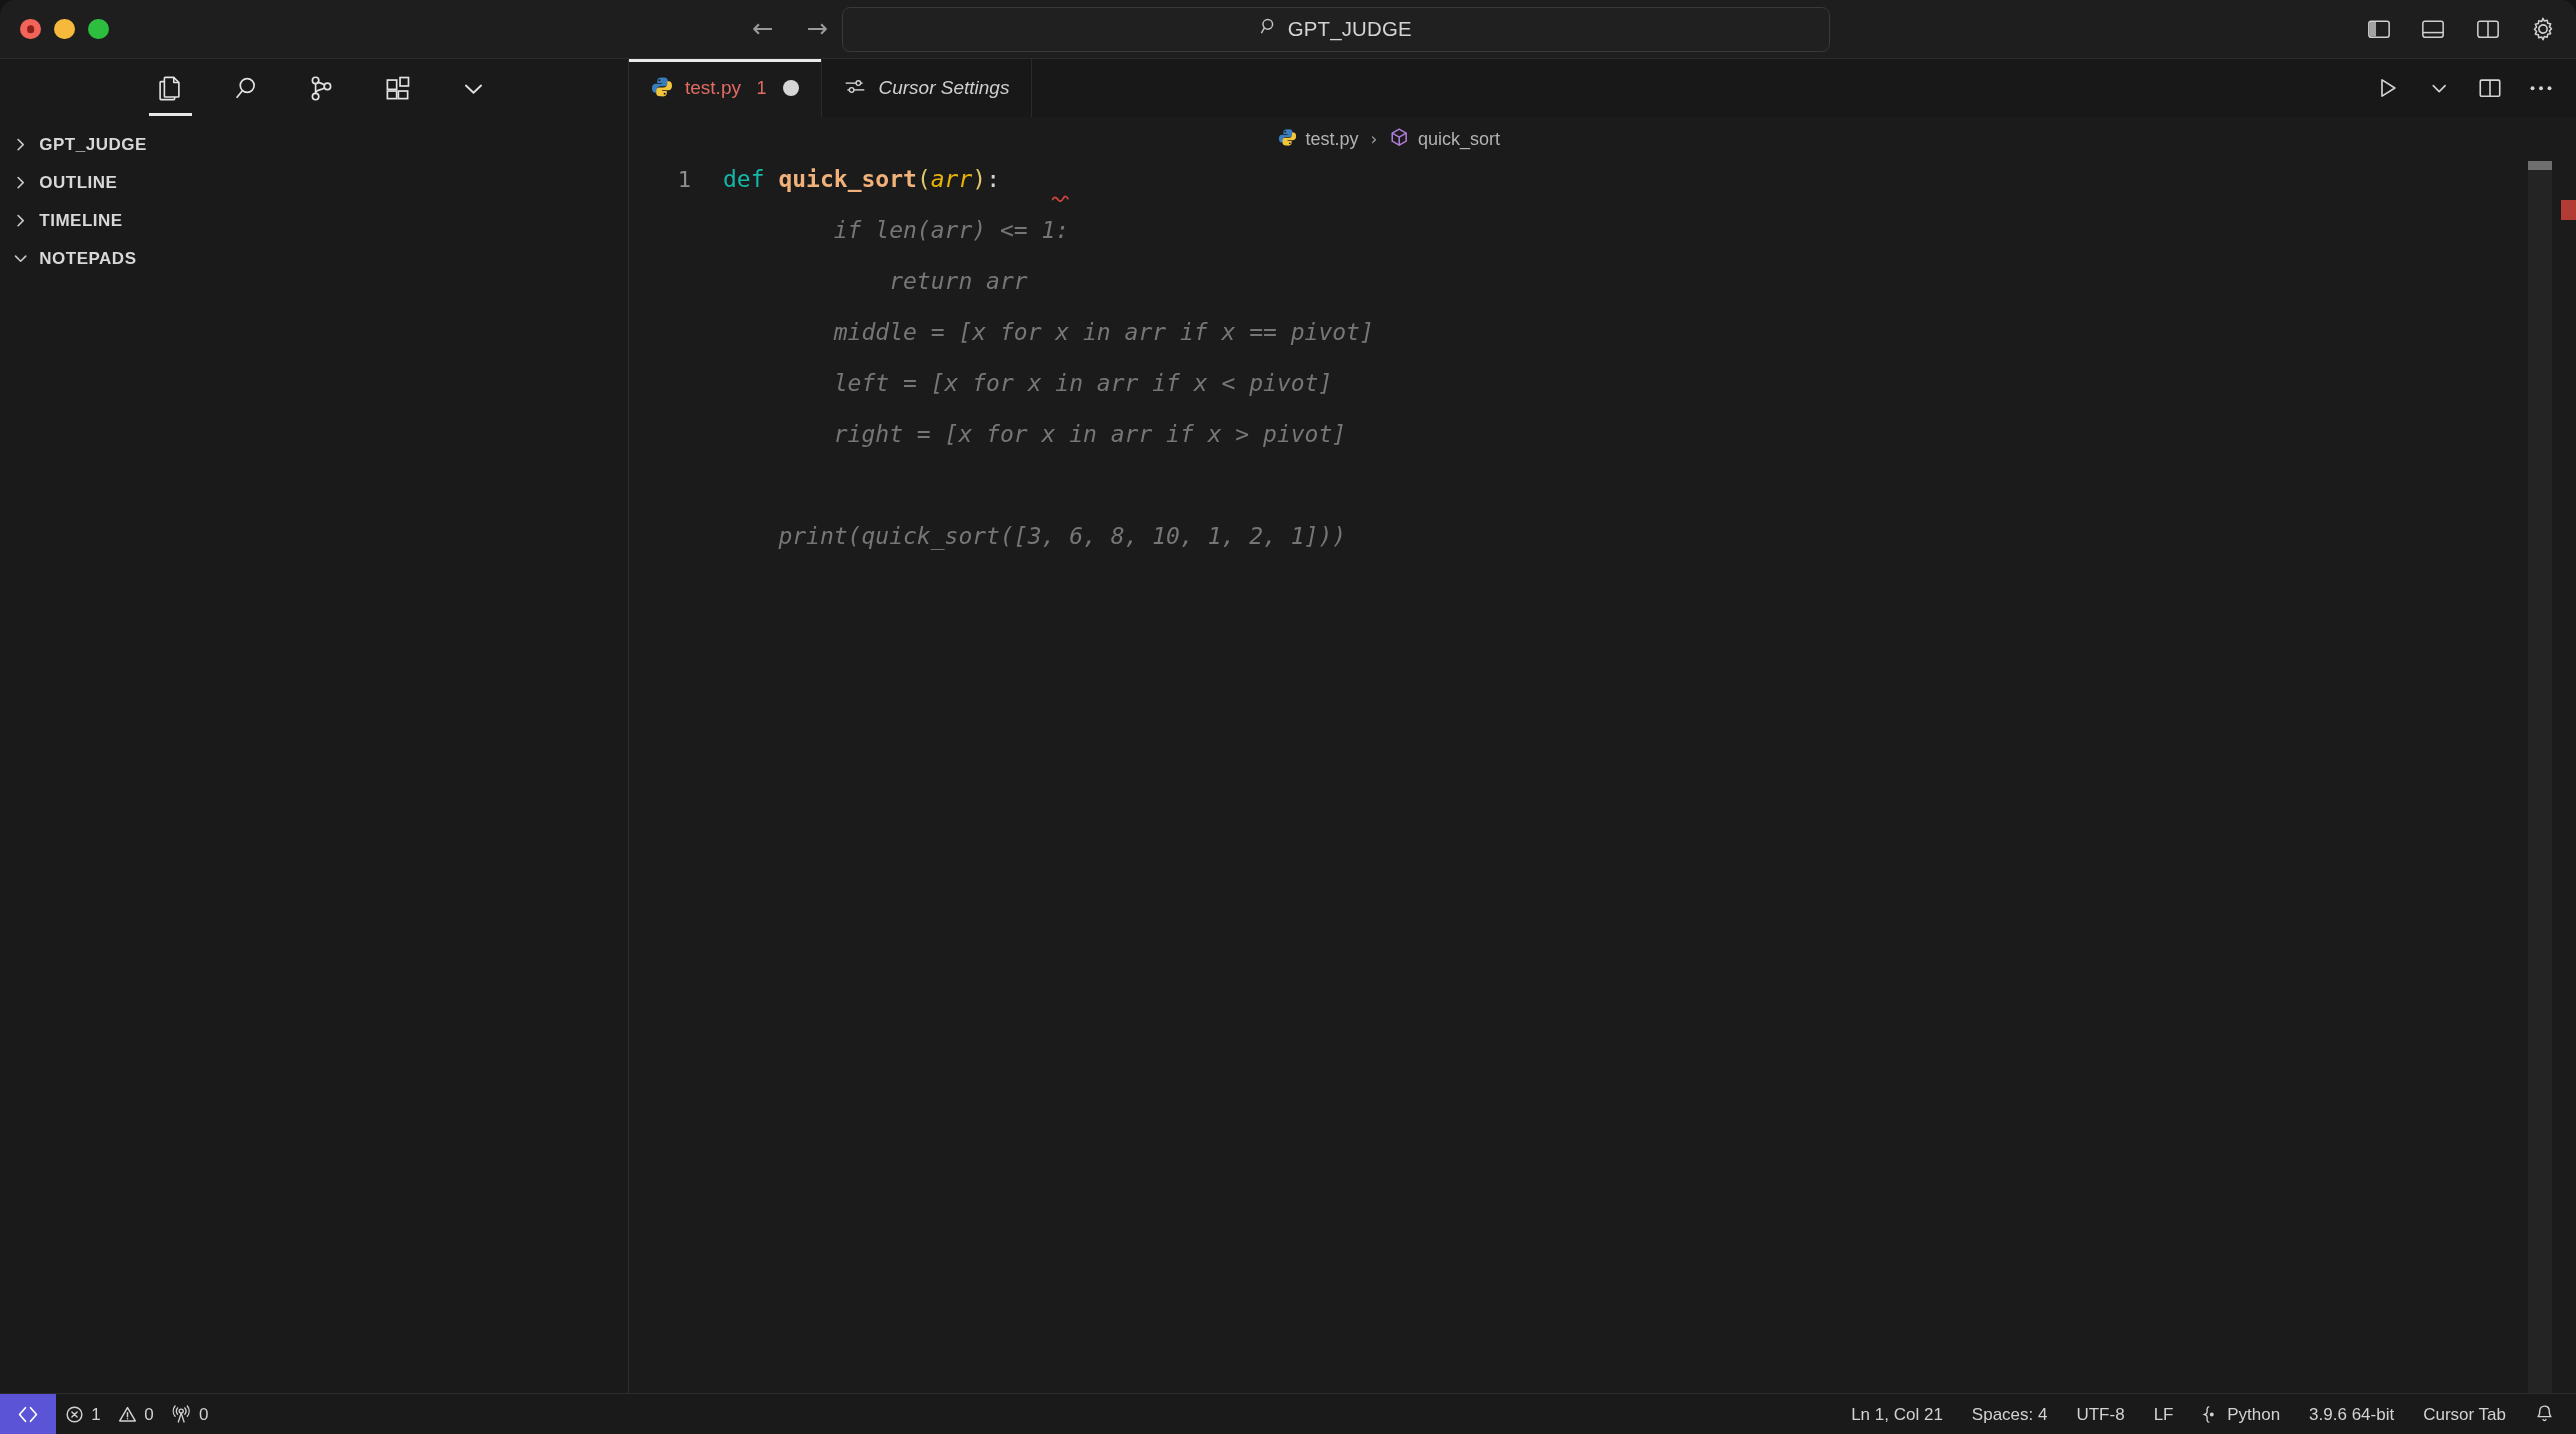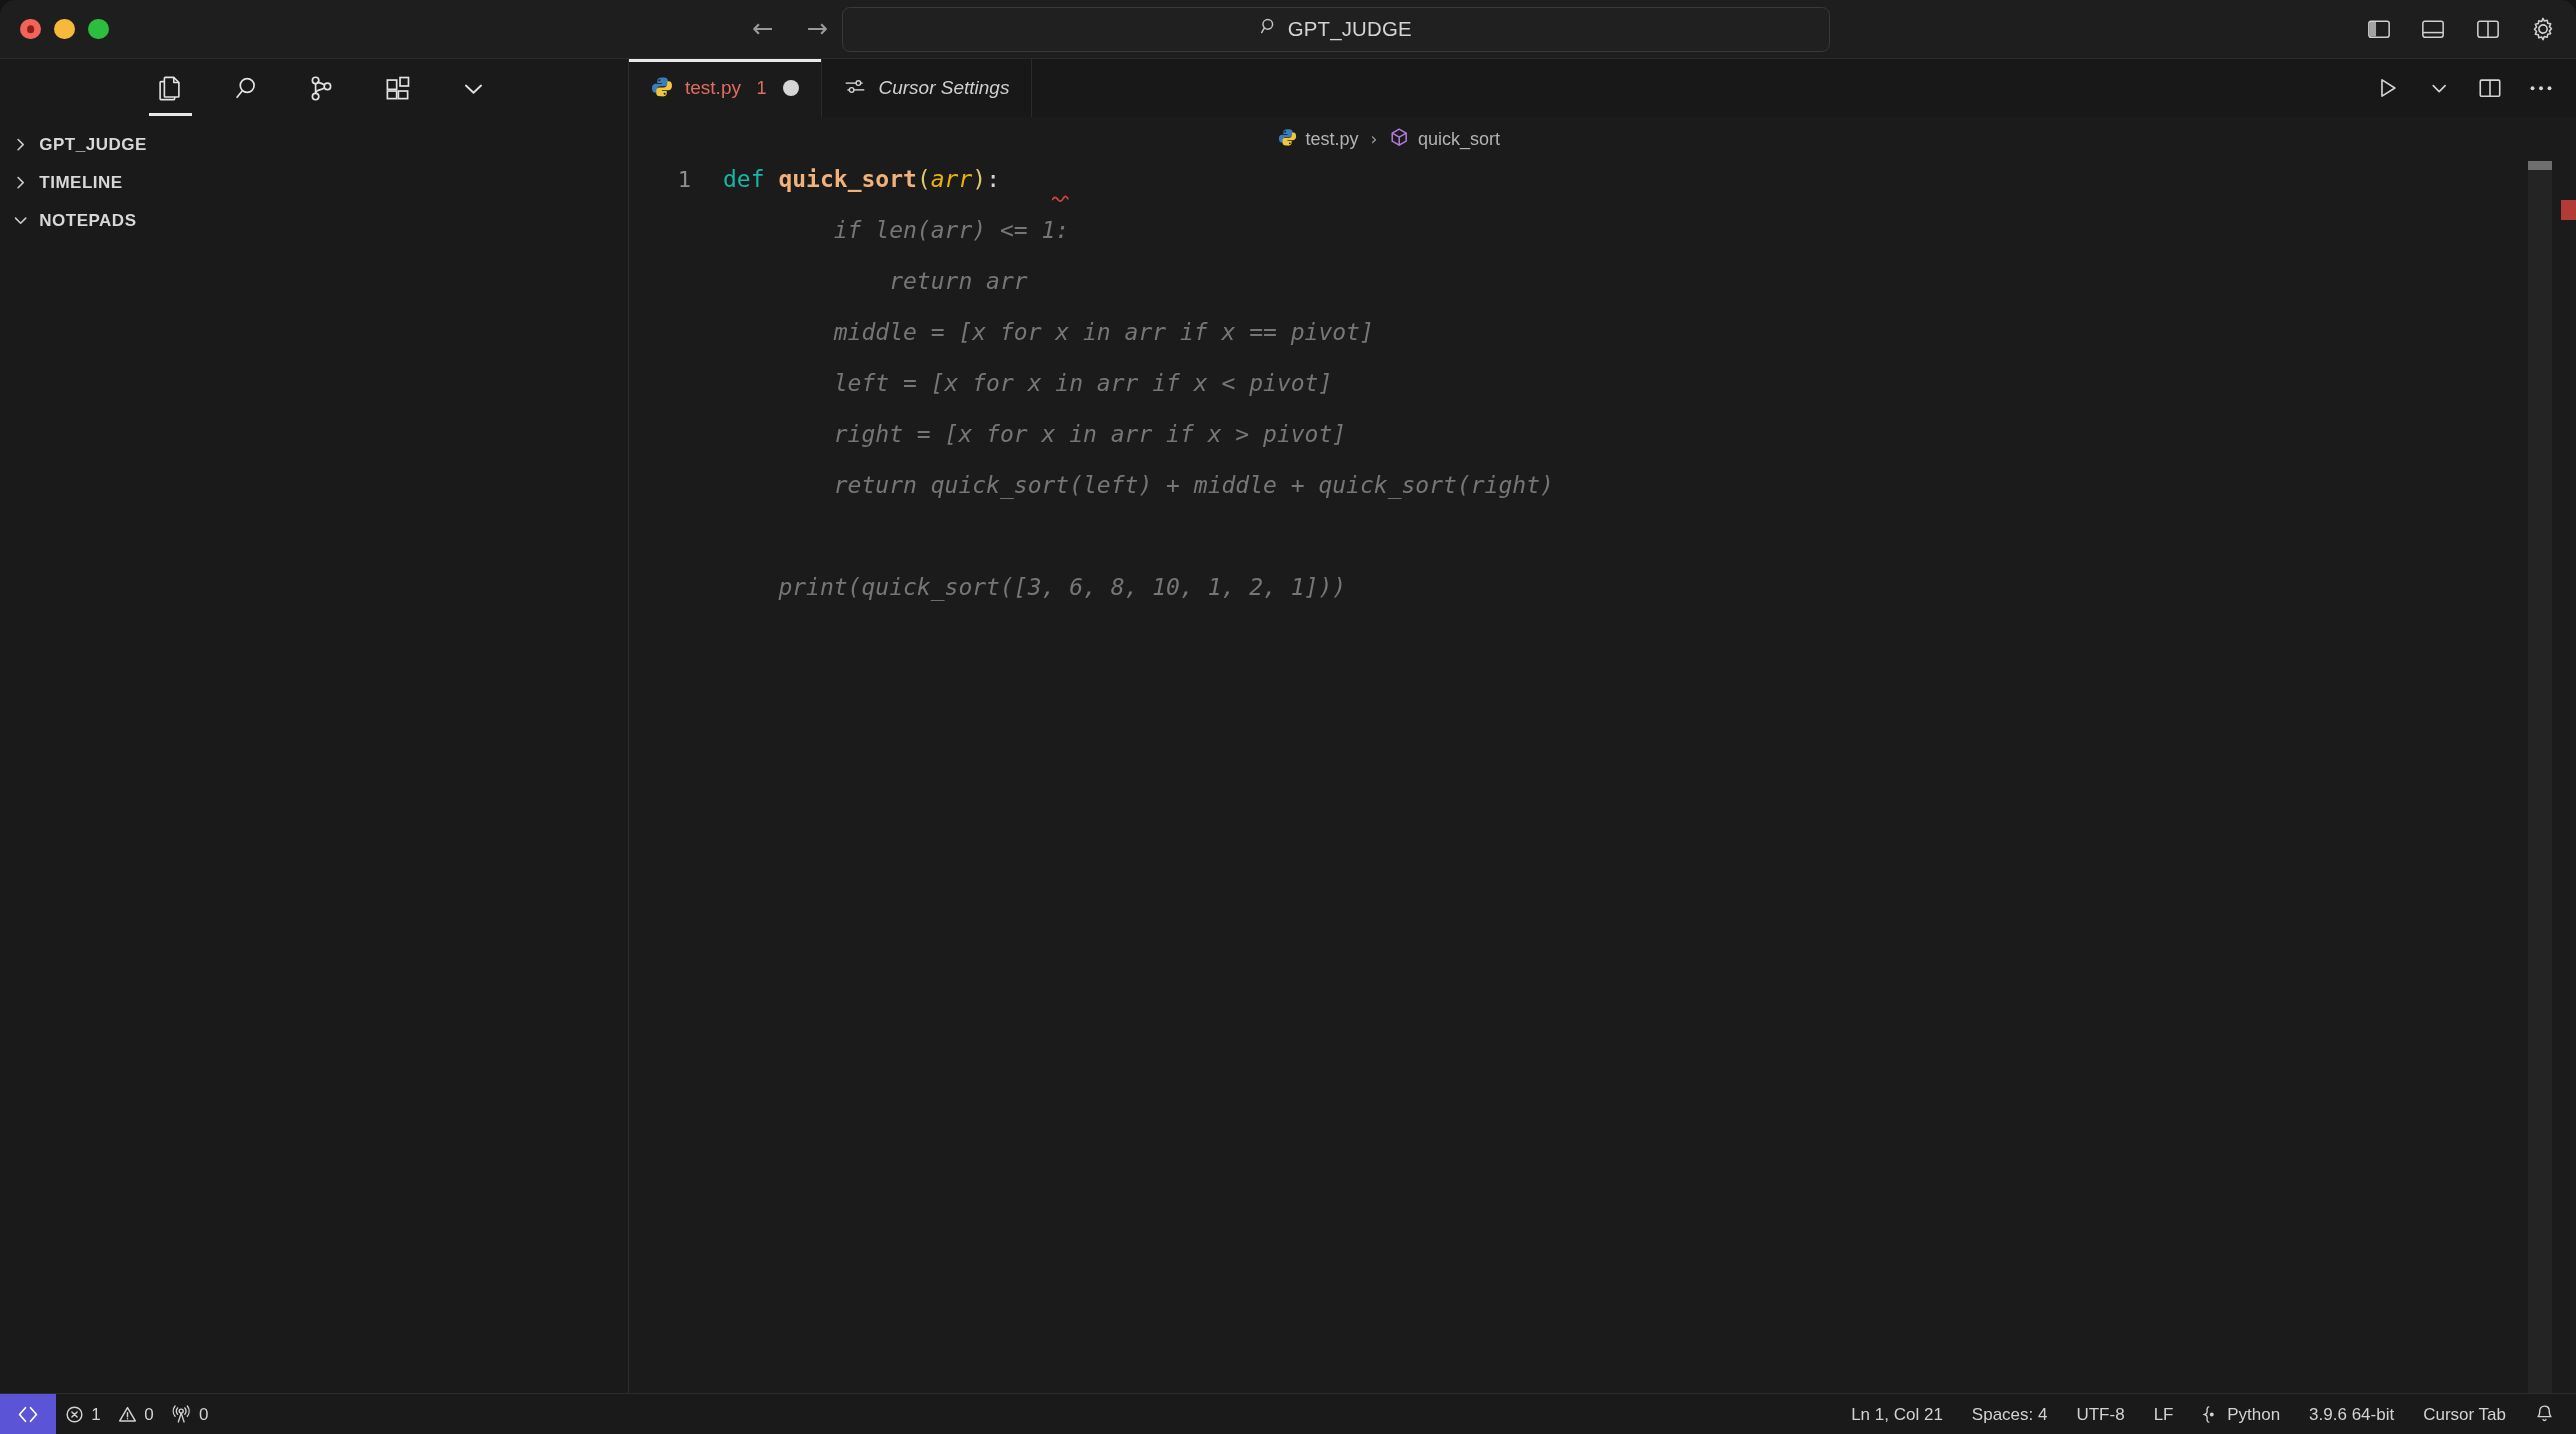--- a/index.html
+++ b/index.html
@@ -539,20 +539,28 @@
 
         <div class="tree-section">
           <span class="twisty">
             <svg width="15.3" height="15.3" viewBox="0 0 18 18" fill="none">
               <path d="M6 3l6 6-6 6" stroke="#c8c8c8" stroke-width="1.9" stroke-linecap="round" stroke-linejoin="round"></path>
             </svg>
           </span>
           <span class="tree-label">GPT_JUDGE</span>
         </div>
 
+        <div class="tree-section">
+          <span class="twisty">
+            <svg width="15.3" height="15.3" viewBox="0 0 18 18" fill="none">
+              <path d="M6 3l6 6-6 6" stroke="#c8c8c8" stroke-width="1.9" stroke-linecap="round" stroke-linejoin="round"></path>
+            </svg>
+          </span>
+          <span class="tree-label">OUTLINE</span>
+        </div>
 
         <div class="tree-section">
           <span class="twisty">
             <svg width="15.3" height="15.3" viewBox="0 0 18 18" fill="none">
               <path d="M6 3l6 6-6 6" stroke="#c8c8c8" stroke-width="1.9" stroke-linecap="round" stroke-linejoin="round"></path>
             </svg>
           </span>
           <span class="tree-label">TIMELINE</span>
         </div>
 
@@ -663,24 +671,20 @@
             <span class="gutter"></span>
             <span class="code-text ghost">        middle = [x for x in arr if x == pivot]</span>
           </div>
           <div class="code-line">
             <span class="gutter"></span>
             <span class="code-text ghost">        left = [x for x in arr if x &lt; pivot]</span>
           </div>
           <div class="code-line">
             <span class="gutter"></span>
             <span class="code-text ghost">        right = [x for x in arr if x &gt; pivot]</span>
-          </div>
-          <div class="code-line">
-            <span class="gutter"></span>
-            <span class="code-text ghost">        return quick_sort(left) + middle + quick_sort(right)</span>
           </div>
           <div class="code-line">
             <span class="gutter"></span>
             <span class="code-text ghost"></span>
           </div>
           <div class="code-line">
             <span class="gutter"></span>
             <span class="code-text ghost">    print(quick_sort([3, 6, 8, 10, 1, 2, 1]))</span>
           </div>
         </div>

